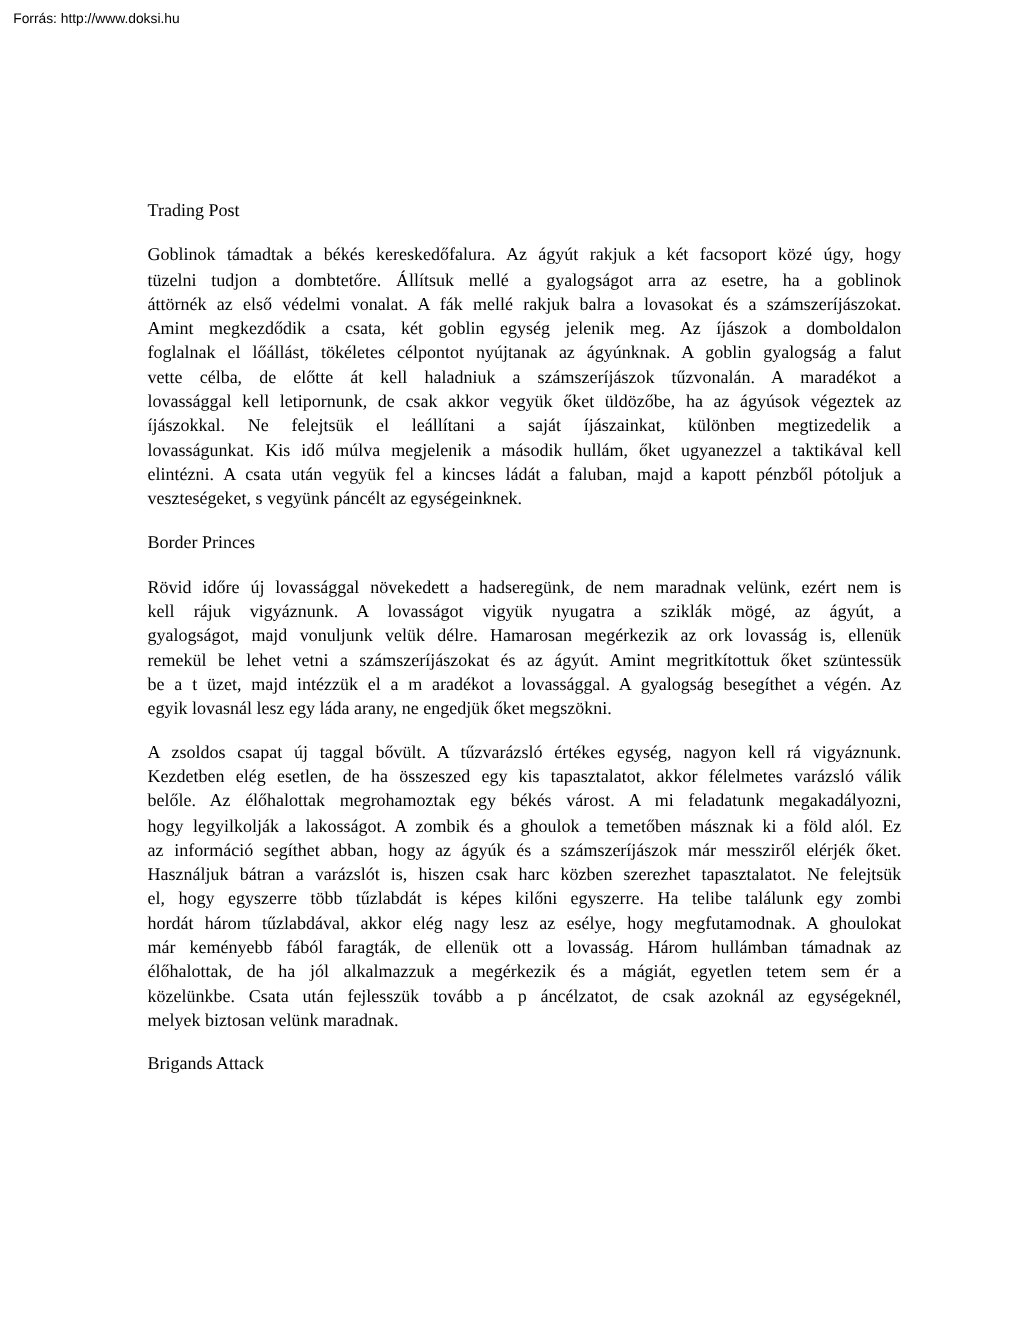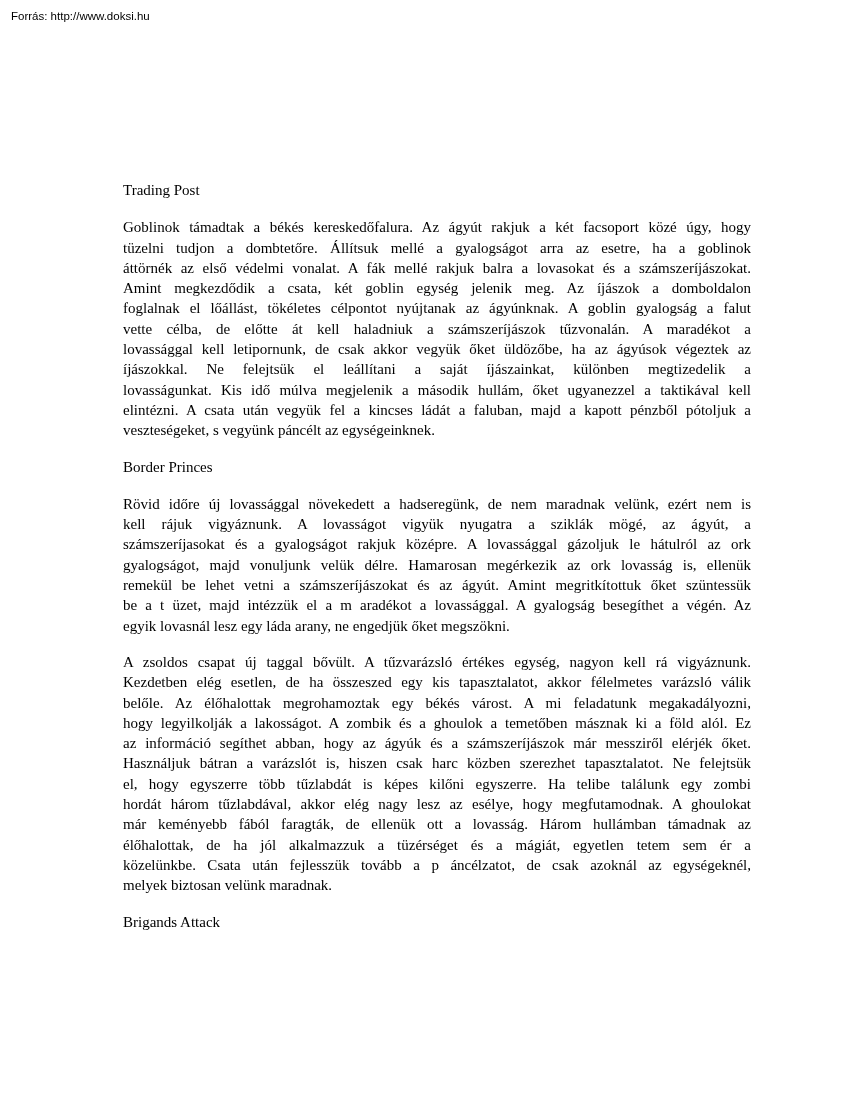--- a/index.html
+++ b/index.html
@@ -33,21 +33,21 @@
     text-align: center;
     font-family: "Liberation Serif", serif;
     font-size: 21px;
     font-weight: bold;
     text-decoration: underline;
     line-height: 26px;
   }
   .content {
     position: absolute;
     left: 123px;
-    top: 180px;
+    top: 166px;
     width: 628px;
     font-family: "Liberation Serif", serif;
     font-size: 15px;
     line-height: 20.3px;
     color: #000000;
   }
   .section-heading {
     margin: 0 0 17px 0;
     font-weight: normal;
   }
@@ -88,40 +88,39 @@
           <div class="line">elintézni. A csata után vegyük fel a kincses ládát a faluban, majd a kapott pénzből pótoljuk a</div>
           <div class="line last">veszteségeket, s vegyünk páncélt az egységeinknek.</div>
         </div>
     </div>
 
     <div class="section">
       <div class="section-heading">Border Princes</div>
       <div class="paragraph">
           <div class="line">Rövid időre új lovassággal növekedett a hadseregünk, de nem maradnak velünk, ezért nem is</div>
           <div class="line">kell rájuk vigyáznunk. A lovasságot vigyük nyugatra a sziklák mögé, az ágyút, a</div>
-          <div class="line">számszeríjasokat és a gyalogságot rakjuk középre. A lovassággal gázoljuk le hátulról az ork</div>
           <div class="line">gyalogságot, majd vonuljunk velük délre. Hamarosan megérkezik az ork lovasság is, ellenük</div>
           <div class="line">remekül be lehet vetni a számszeríjászokat és az ágyút. Amint megritkítottuk őket szüntessük</div>
           <div class="line">be a t üzet, majd intézzük el a m aradékot a lovassággal. A gyalogság besegíthet a végén. Az</div>
           <div class="line last">egyik lovasnál lesz egy láda arany, ne engedjük őket megszökni.</div>
         </div>
     </div>
 
     <div class="section">
       <div class="paragraph">
           <div class="line">A zsoldos csapat új taggal bővült. A tűzvarázsló értékes egység, nagyon kell rá vigyáznunk.</div>
           <div class="line">Kezdetben elég esetlen, de ha összeszed egy kis tapasztalatot, akkor félelmetes varázsló válik</div>
           <div class="line">belőle. Az élőhalottak megrohamoztak egy békés várost. A mi feladatunk megakadályozni,</div>
           <div class="line">hogy legyilkolják a lakosságot. A zombik és a ghoulok a temetőben másznak ki a föld alól. Ez</div>
           <div class="line">az információ segíthet abban, hogy az ágyúk és a számszeríjászok már messziről elérjék őket.</div>
           <div class="line">Használjuk bátran a varázslót is, hiszen csak harc közben szerezhet tapasztalatot. Ne felejtsük</div>
           <div class="line">el, hogy egyszerre több tűzlabdát is képes kilőni egyszerre. Ha telibe találunk egy zombi</div>
           <div class="line">hordát három tűzlabdával, akkor elég nagy lesz az esélye, hogy megfutamodnak. A ghoulokat</div>
           <div class="line">már keményebb fából faragták, de ellenük ott a lovasság. Három hullámban támadnak az</div>
-          <div class="line">élőhalottak, de ha jól alkalmazzuk a tüzérséget és a mágiát, egyetlen tetem sem ér a</div>
+          <div class="line">élőhalottak, de ha jól alkalmazzuk a megérkezik és a mágiát, egyetlen tetem sem ér a</div>
           <div class="line">közelünkbe. Csata után fejlesszük tovább a p áncélzatot, de csak azoknál az egységeknél,</div>
           <div class="line last">melyek biztosan velünk maradnak.</div>
         </div>
     </div>
 
     <div class="section">
       <div class="section-heading">Brigands Attack</div>
     </div>
 
   </div>

